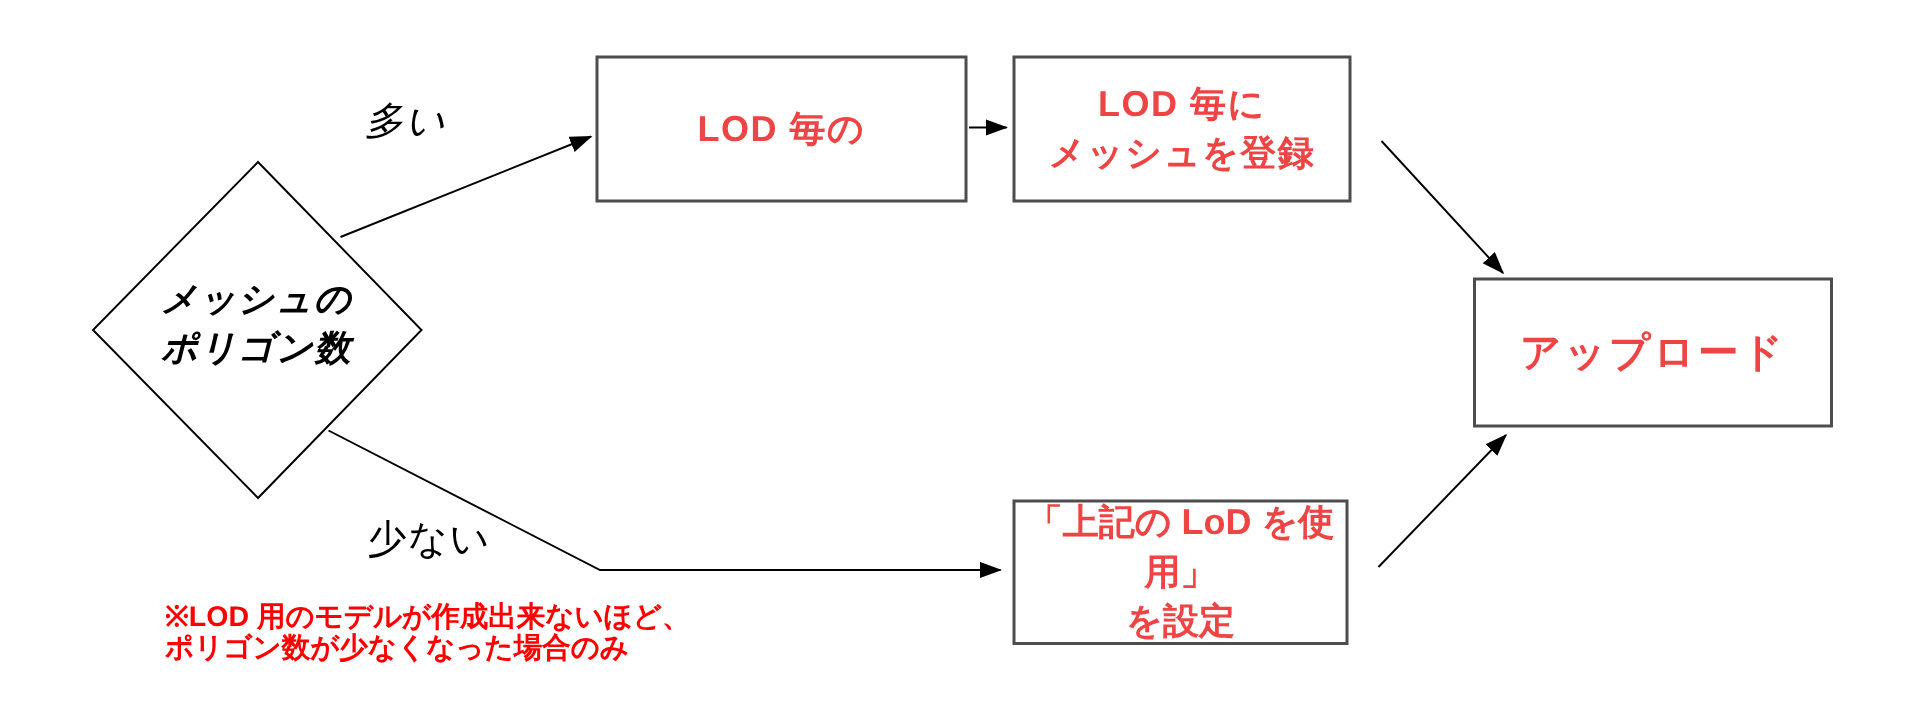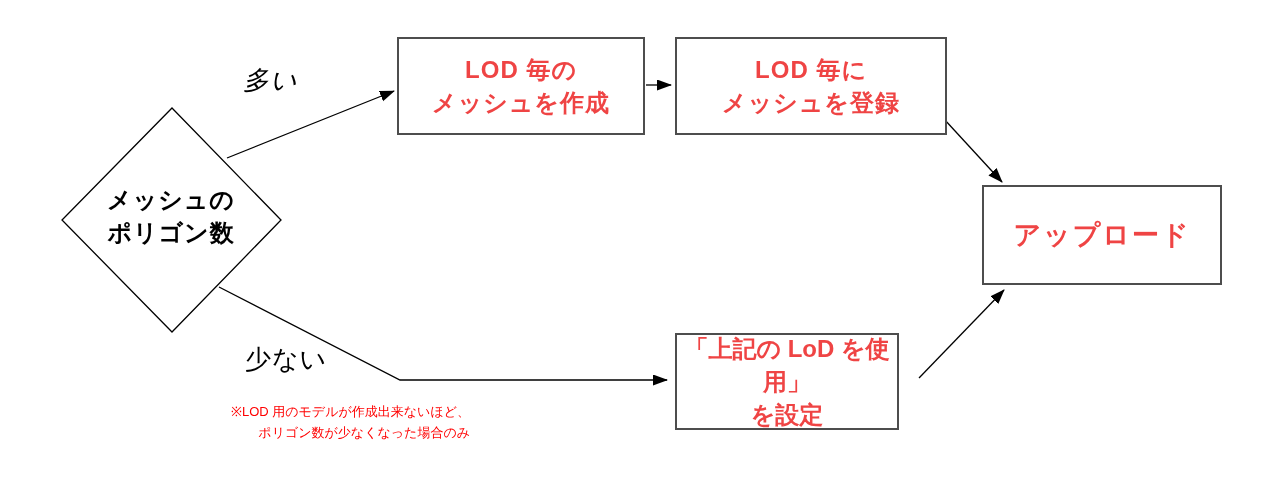--- a/index.html
+++ b/index.html
@@ -18,34 +18,34 @@
     display:flex;flex-direction:column;justify-content:center;align-items:center;
     text-align:center;
     font-weight:bold;color:#ef4444;
     font-size:24px;line-height:33px;letter-spacing:1px;
     box-sizing:border-box;
   }
   .diamond-text{
     position:absolute;
     text-align:center;
     font-weight:bold;color:#000000;
-    font-size:24px;line-height:33px;letter-spacing:1px;
+    font-size:24px;line-height:33px;letter-spacing:1px;font-style:italic;
   }
   .branch-label{
     position:absolute;
     font-size:26px;color:#000000;
     letter-spacing:1px;
     white-space:nowrap;
   }
   .note{
     position:absolute;
-    text-align:right;
-    font-weight:normal;
+    text-align:left;
+    font-weight:bold;
     color:#ff0000;
-    font-size:13px;line-height:21px;
+    font-size:19px;line-height:21px;
     white-space:nowrap;
   }
   .upload-label{font-size:27px;letter-spacing:2px;}
 </style>
 </head>
 <body>
 
 <div id="canvas">
 
   <svg id="wires" viewBox="0 0 1280 480" xmlns="http://www.w3.org/2000/svg">
@@ -66,24 +66,23 @@
     <div>メッシュの</div>
     <div>ポリゴン数</div>
   </div>
 
   <div class="branch-label" style="left:243px;top:63px;font-style:italic;">多い</div>
 
   <div class="branch-label" style="left:245px;top:342px;">少ない</div>
 
   <div class="box" style="left:397px;top:37px;width:248px;height:98px;">
     <div>LOD 毎の</div>
-    <div>メッシュを作成</div>
   </div>
 
-  <div class="box" style="left:675px;top:37px;width:272px;height:98px;">
+  <div class="box" style="left:675px;top:37px;width:226px;height:98px;">
     <div>LOD 毎に</div>
     <div>メッシュを登録</div>
   </div>
 
   <div class="box" style="left:982px;top:185px;width:240px;height:100px;">
     <div class="upload-label">アップロード</div>
   </div>
 
   <div class="box" style="left:675px;top:333px;width:224px;height:97px;letter-spacing:0;">
     <div>「上記の LoD を使用」</div>

